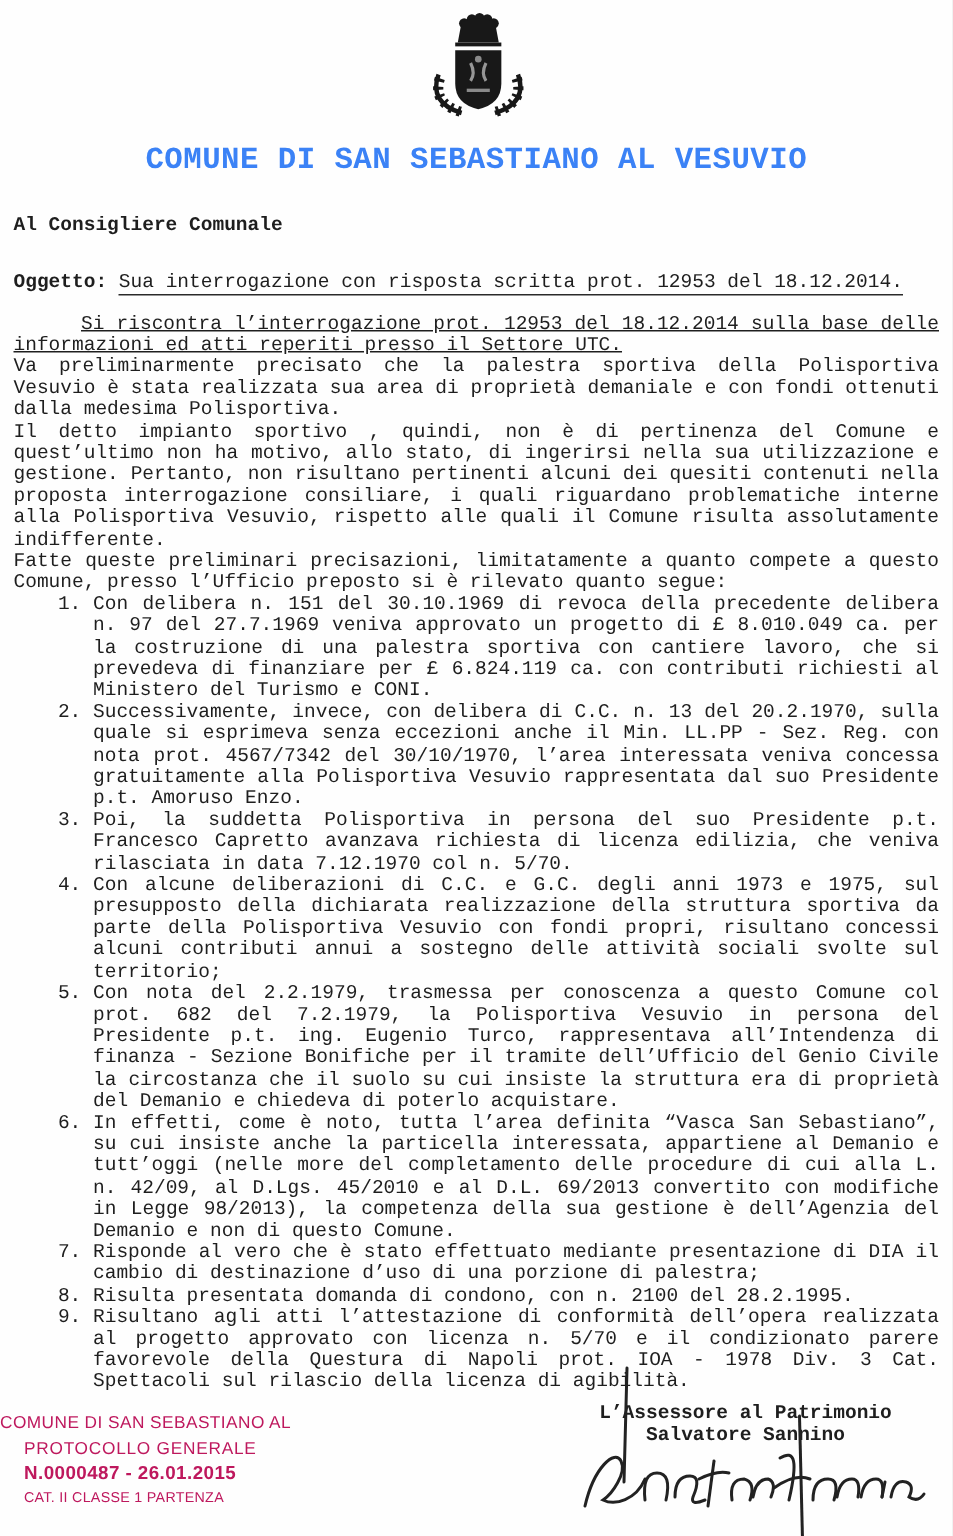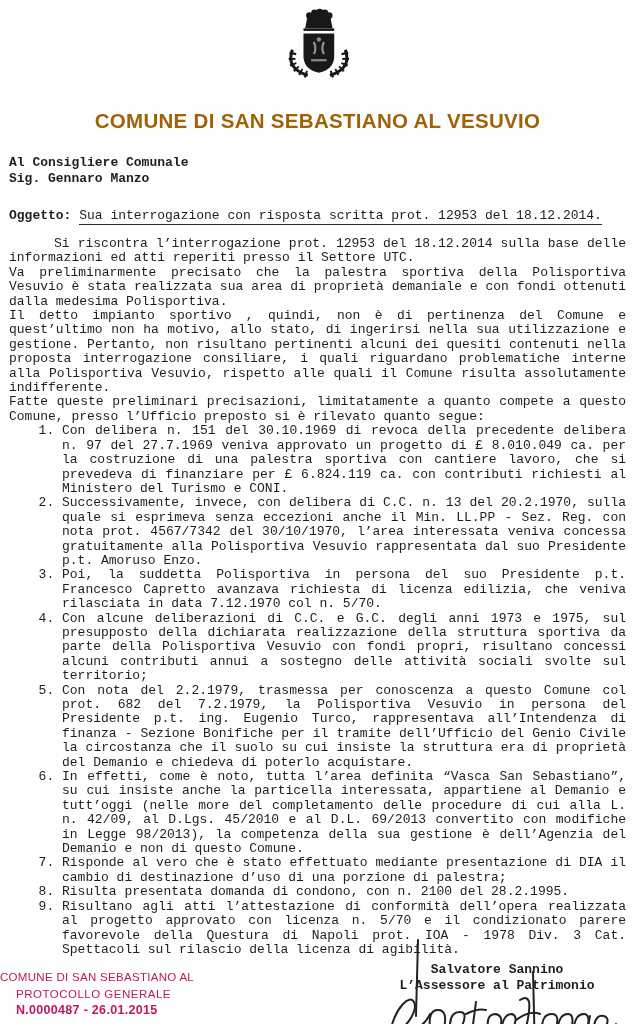--- a/index.html
+++ b/index.html
@@ -5,34 +5,34 @@
   html,body{margin:0;padding:0;background:#e8e8e8;}
   *{box-sizing:border-box;}
   .page{
     width:635px;height:1024px;margin:0 auto;background:#fefefe;
     position:relative;overflow:hidden;
     font-family:"Liberation Mono","DejaVu Sans Mono",monospace;
     color:#1e1e1e;padding:0 9px;
   }
   .crest-wrap{height:92px;text-align:center;padding-top:5px;}
   .title{
-    font-family:Liberation Sans, sans-serif;
+    font-family:Liberation Mono, monospace;
     font-size:20.5px;font-weight:bold;text-align:center;
-    margin:16px 0 0;letter-spacing:.3px;line-height:26px;color:#a16207;
+    margin:3px 0 0;letter-spacing:.3px;line-height:26px;color:#3b82f6;
   }
   .addressee{
     margin-top:21px;text-align:left;font-weight:bold;
     font-size:13px;line-height:15.5px;padding-right:3px;
   }
   .subject{margin-top:22px;font-size:13px;line-height:16px;}
   .subject-label{font-weight:bold;}
   .subject-text{border-bottom:1.2px solid #2a2a2a;padding-bottom:1px;margin-top:44px;}
   .body{margin-top:13px;font-size:13px;line-height:14.4px;text-align:justify;}
   .para{margin:0;}
-  .para.indent{text-indent:45px;}
+  .para.indent{text-indent:45px;text-decoration:underline;}
   ol.points{margin:0;padding:0 0 0 53px;}
   ol.points li{text-align:justify;}
   .footer{margin-top:1px;position:relative;height:80px;}
   .stamp{
     position:absolute;left:-9px;top:13px;
     font-family:"Liberation Sans","DejaVu Sans",sans-serif;color:#be185d;
   }
   .stamp .s1{font-size:11.5px;letter-spacing:.3px;}
   .stamp .s2{font-size:11.5px;letter-spacing:.5px;margin:5px 0 0 16px;}
   .stamp .s3{font-size:12.5px;font-weight:bold;margin:3px 0 0 16px;letter-spacing:.3px;}
@@ -71,21 +71,20 @@
       <path d="M80 50 q8 22 -18 30" stroke="#181818" stroke-width="3.5" fill="none"></path>
       <path d="M19 53 q-6 19 16 26" stroke="#181818" stroke-width="8" stroke-dasharray="2.5 4" fill="none"></path>
       <path d="M79 53 q6 19 -16 26" stroke="#181818" stroke-width="8" stroke-dasharray="2.5 4" fill="none"></path>
     </svg>
   </div>
 
   <h1 class="title">COMUNE DI SAN SEBASTIANO AL VESUVIO</h1>
 
   <div class="addressee">
     <div>Al Consigliere Comunale</div>
-    <div>Sig. Gennaro Manzo</div>
   </div>
 
   <div class="subject">
     <span class="subject-label">Oggetto:</span>
     <span class="subject-text">Sua interrogazione con risposta scritta prot. 12953 del 18.12.2014.</span>
   </div>
 
   <div class="body">
     <p class="para indent">Si riscontra l’interrogazione prot. 12953 del 18.12.2014 sulla base delle informazioni ed atti reperiti presso il Settore UTC.</p>
     <p class="para">Va preliminarmente precisato che la palestra sportiva della Polisportiva Vesuvio è stata realizzata sua area di proprietà demaniale e con fondi ottenuti dalla medesima Polisportiva.</p>
@@ -107,22 +106,22 @@
   <div class="footer">
 
     <div class="stamp">
       <div class="s1">COMUNE DI SAN SEBASTIANO AL</div>
       <div class="s2">PROTOCOLLO GENERALE</div>
       <div class="s3">N.0000487 - 26.01.2015</div>
       <div class="s4">CAT. II CLASSE  1  PARTENZA</div>
     </div>
 
     <div class="signature">
+      <div>L’Assessore al Patrimonio</div>
       <div>Salvatore Sannino</div>
-      <div>L’Assessore al Patrimonio</div>
       <svg class="sig-scribble" width="240" height="126" viewBox="0 0 240 126" aria-hidden="true">
         <g stroke="#222" stroke-width="2" fill="none" stroke-linecap="round">
 
           <path d="M38 6 L36 82"></path>
           <path d="M153 38 L155 120"></path>
 
           <path d="M10 98 C16 72 30 60 34 68 C38 76 28 90 22 94 C30 98 44 94 50 80"></path>
           <path d="M50 94 q-2 -18 8 -18 q10 0 6 18"></path>
           <path d="M70 92 q0 -14 10 -14 q8 0 2 14 q-2 6 8 2"></path>
           <path d="M96 68 l-4 30"></path>

